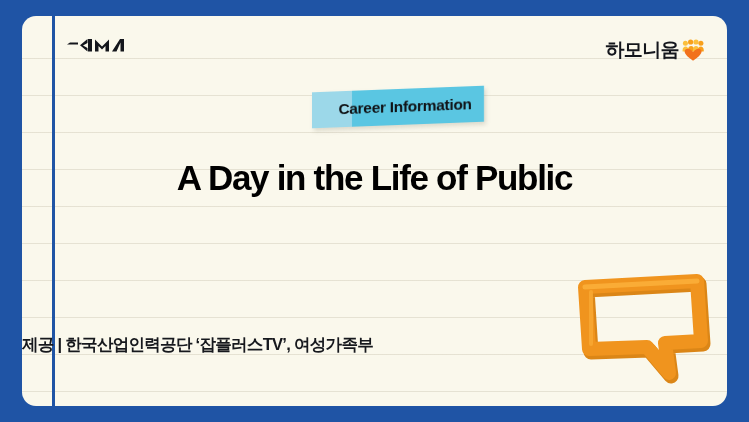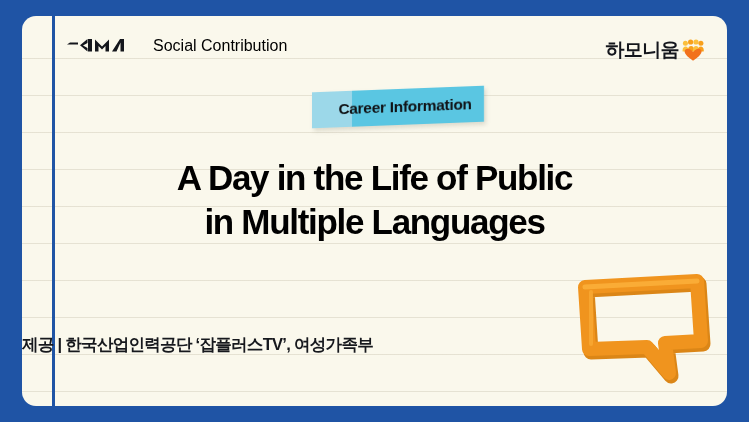--- a/index.html
+++ b/index.html
@@ -192,21 +192,20 @@
     <div id="header">
 
       <div id="brand">
         <svg id="kia-logo" width="74" height="19" viewBox="0 0 148 38">
           <path fill="#14161C" d="M8 13 L24 13 L24 17 L2 17 Z"></path>
           <path fill="#14161C" d="M44 6 L52 6 L52 31 L44 31 Z"></path>
           <path fill="#14161C" d="M28 18.5 L43 6 L43 14 L34 19 L43 24 L43 31 Z"></path>
           <path fill="#14161C" d="M58 31 L58 7 L72 21 L86 7 L86 31 L79 31 L79 20 L72 27 L65 20 L65 31 Z"></path>
           <path fill="#14161C" d="M92 31 L108 6 L116 6 L116 31 L109 31 L109 13 L101 31 Z"></path>
         </svg>
-        <div>Social Contribution</div>
       </div>
 
       <div id="harmonium">
         <div id="harmonium-text">하모니움</div>
         <svg id="harmonium-icon" width="24" height="22" viewBox="0 0 24 22">
           <circle cx="4.4" cy="4.2" r="2.5" fill="#FBBF3C"></circle>
           <circle cx="9.6" cy="3.0" r="2.6" fill="#F8A01C"></circle>
           <circle cx="15.0" cy="3.0" r="2.6" fill="#FBBF3C"></circle>
           <circle cx="19.9" cy="4.2" r="2.5" fill="#F8A01C"></circle>
           <path d="M1.6 11.2 C1.6 8.6 3.0 7.4 4.6 7.4 C6.2 7.4 7.4 8.6 7.4 11.2 L7.4 12.6 L1.6 12.6 Z" fill="#FBBF3C"></path>
@@ -222,21 +221,20 @@
     <div id="badge-wrap">
       <div id="badge">
         <div id="badge-left"></div>
         <div id="badge-right"></div>
         <div id="badge-label">Career Information</div>
       </div>
     </div>
 
     <div id="title">
       <div class="title-line">A Day in the Life of Public</div>
-      <div class="title-line">in Multiple Languages</div>
     </div>
 
     <div id="credit">제공 | 한국산업인력공단 ‘잡플러스TV’, 여성가족부</div>
 
     <svg id="bubble" viewBox="0 0 160 120">
       <g>
         <path d="M16 20 L128 14 L132 74 L96 76 L100 106 L78 80 L20 82 Z" fill="none" stroke="#D9800C" stroke-width="15" stroke-linejoin="round" stroke-linecap="round" opacity="0.95"></path>
         <path d="M14 17 L126 11 L130 71 L94 73 L98 103 L76 77 L18 79 Z" fill="none" stroke="#F0941E" stroke-width="14" stroke-linejoin="round" stroke-linecap="round"></path>
         <path d="M14 17 L126 11" fill="none" stroke="#FBB03B" stroke-width="5" stroke-linecap="round" opacity="0.85"></path>
         <path d="M20 22 L20 74" fill="none" stroke="#FBB03B" stroke-width="4" stroke-linecap="round" opacity="0.6"></path>

